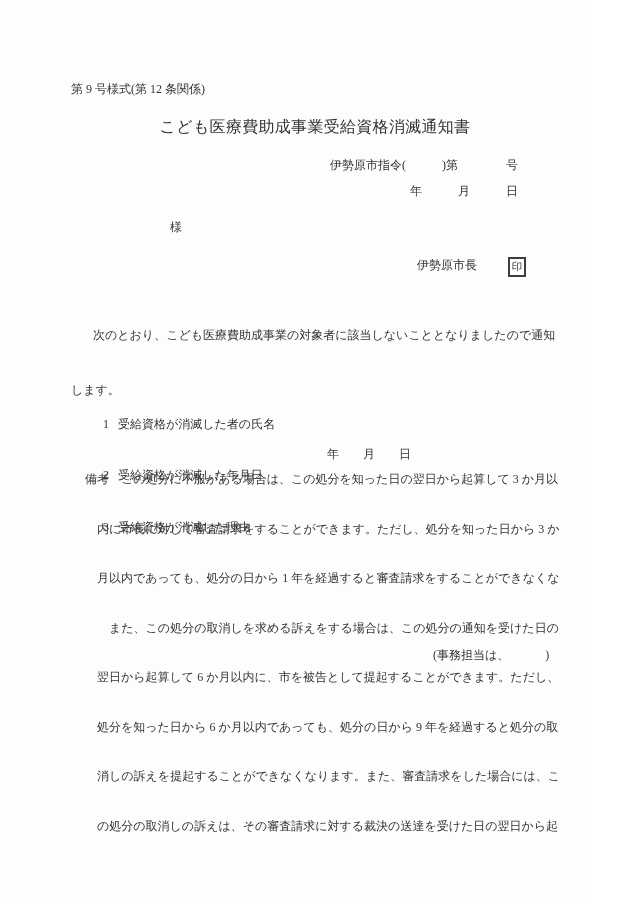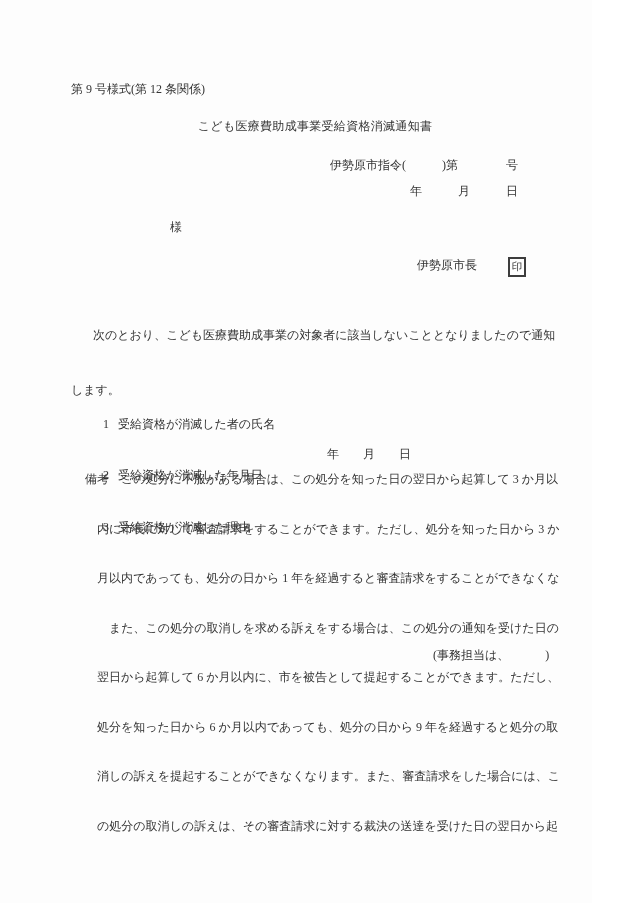--- a/index.html
+++ b/index.html
@@ -11,21 +11,21 @@
     color:var(--ink,#333333);
     font-family:"Liberation Serif","DejaVu Serif",serif;
     font-size:12px;
     overflow:hidden;
     padding-left:40px;
   }
   .abs{position:absolute;white-space:pre;}
   .single{height:15px;line-height:15px;}
 
   .form-number{left:71px;top:82px;}
-  .title{left:0;top:119px;width:630px;text-align:center;font-size:12px;letter-spacing:0.3px;}
+  .title{left:0;top:119px;width:630px;text-align:center;font-size:16px;letter-spacing:0.3px;}
   .directive{right:74px;top:158px;text-align:right;}
   .date-line{right:74px;top:184px;text-align:right;}
   .addressee{left:170px;top:220px;}
   .sender{left:417px;top:258px;}
 
   .seal-box{
     left:508px;top:257px;
     width:18px;height:20px;
     border:2px solid #3d3d3d;
     box-sizing:border-box;

